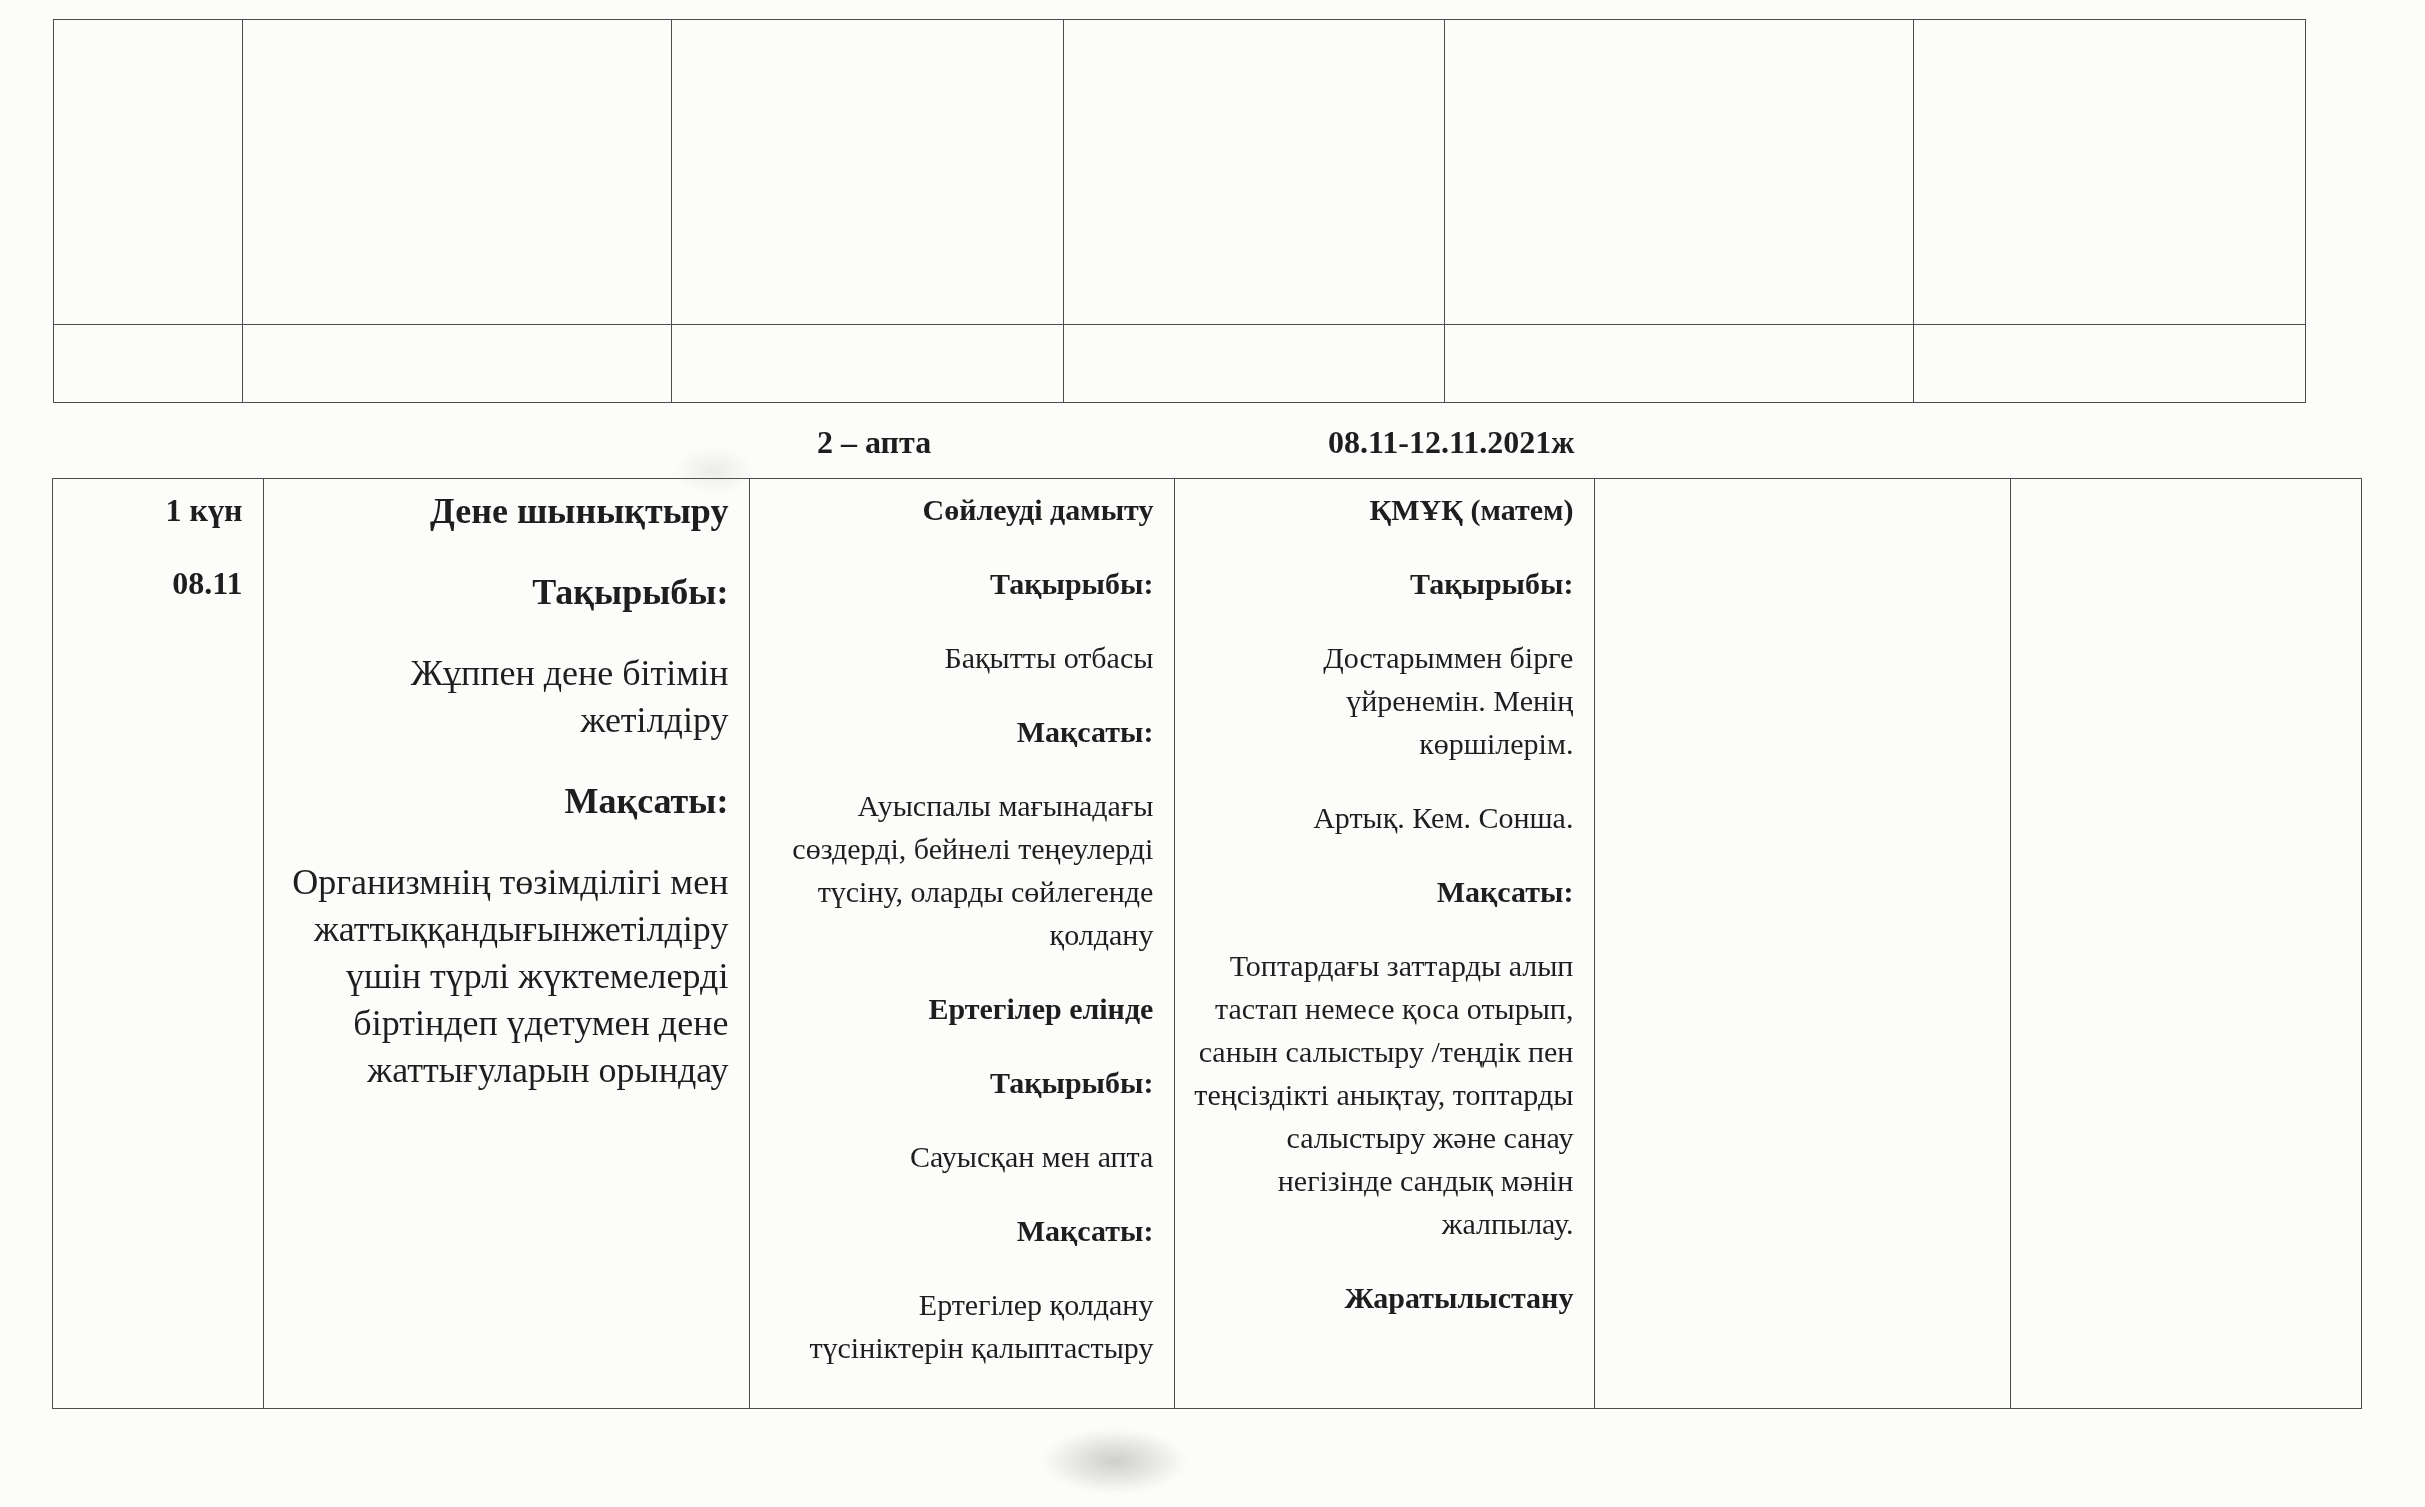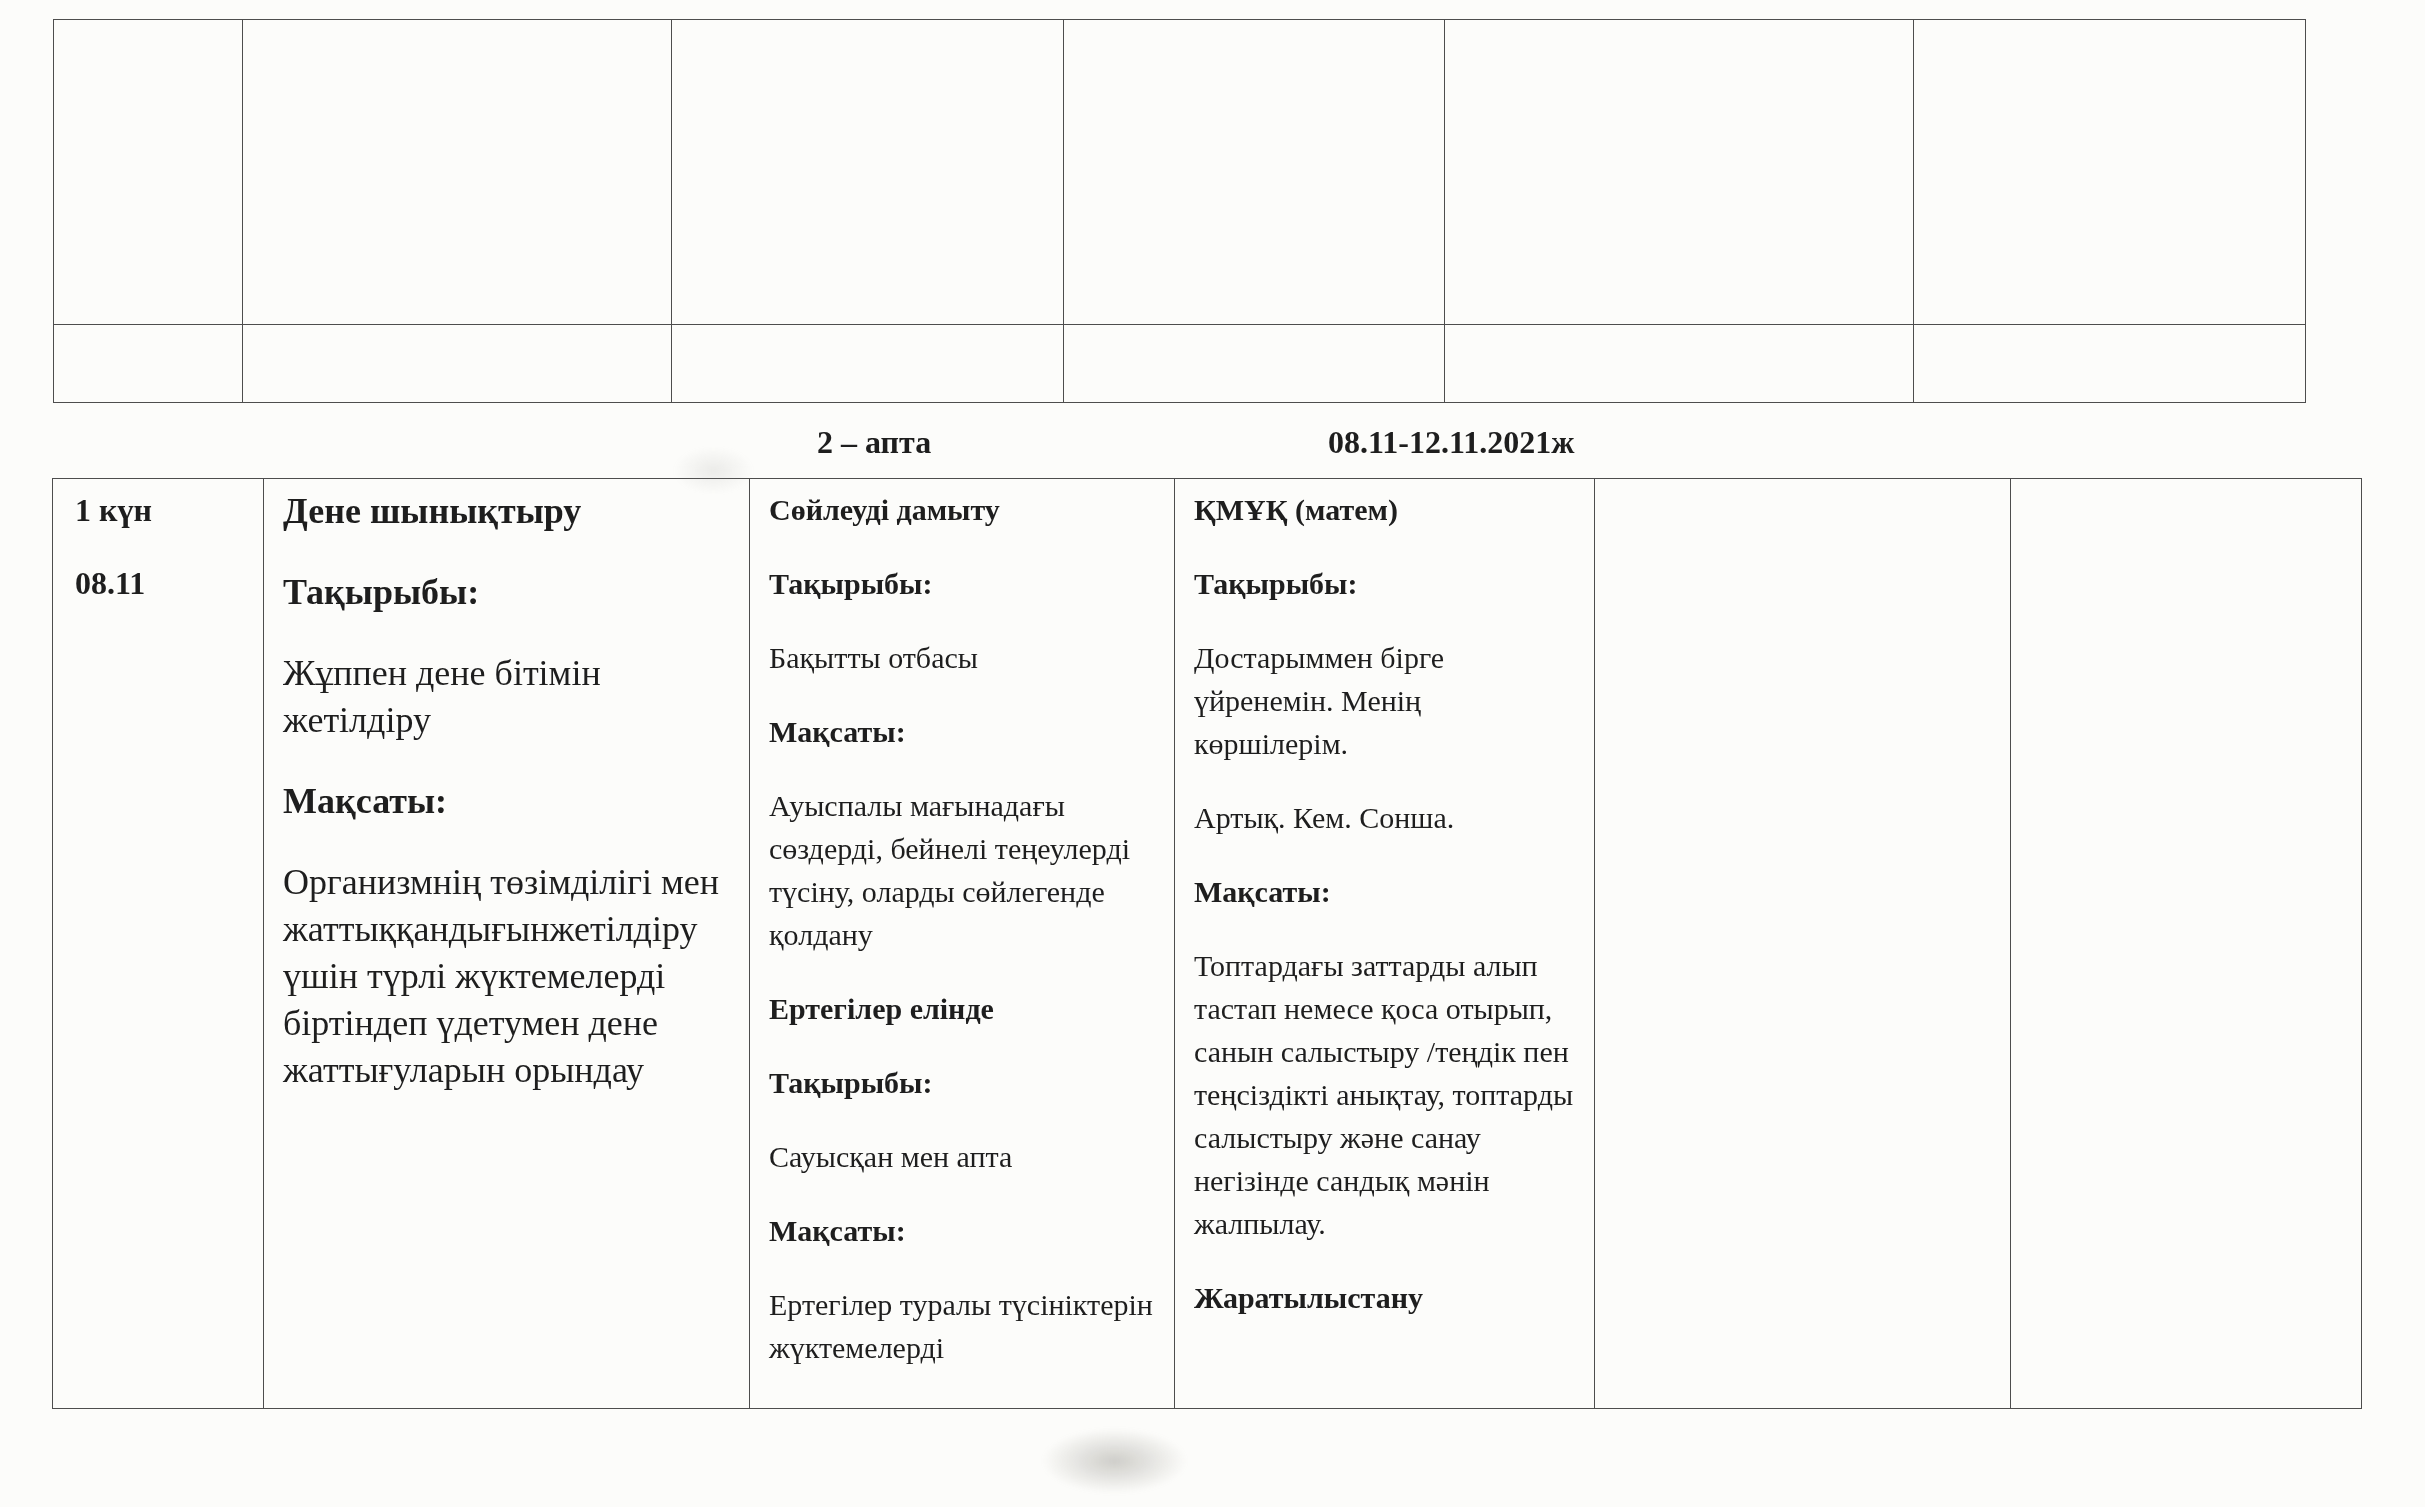--- a/index.html
+++ b/index.html
@@ -9,20 +9,21 @@
   }
   html,body{margin:0;padding:0;}
   body{background:#ffffff;}
   .page{
     position:relative;
     width:2426px;height:1507px;
     background:var(--paper);
     font-family:"Liberation Serif","DejaVu Serif",serif;
     color:var(--ink);
     overflow:hidden;
+    text-align:right;
   }
   
   .tbl{
     position:absolute;
     box-sizing:border-box;
     border:1.5px solid var(--line);
     display:grid;
     background:transparent;
   }
   .cell{
@@ -127,21 +128,21 @@
     <div class="cell sp-tight">
       <p class="b">Сөйлеуді дамыту</p>
       <p class="b">Тақырыбы:</p>
       <p>Бақытты отбасы</p>
       <p class="b">Мақсаты:</p>
       <p>Ауыспалы мағынадағы сөздерді, бейнелі теңеулерді түсіну, оларды сөйлегенде қолдану</p>
       <p class="b">Ертегілер елінде</p>
       <p class="b">Тақырыбы:</p>
       <p>Сауысқан мен апта</p>
       <p class="b">Мақсаты:</p>
-      <p>Ертегілер туралы түсініктерін жүктемелерді</p>
+      <p>Ертегілер қолдану түсініктерін қалыптастыру</p>
     </div>
 
     <div class="cell sp-tight">
       <p class="b">ҚМҰҚ (матем)</p>
       <p class="b">Тақырыбы:</p>
       <p>Достарыммен бірге үйренемін. Менің көршілерім.</p>
       <p>Артық. Кем. Сонша.</p>
       <p class="b">Мақсаты:</p>
       <p>Топтардағы заттарды алып тастап немесе қоса отырып, санын салыстыру /теңдік пен теңсіздікті анықтау, топтарды салыстыру және санау негізінде сандық мәнін жалпылау.</p>
       <p class="b">Жаратылыстану</p>

